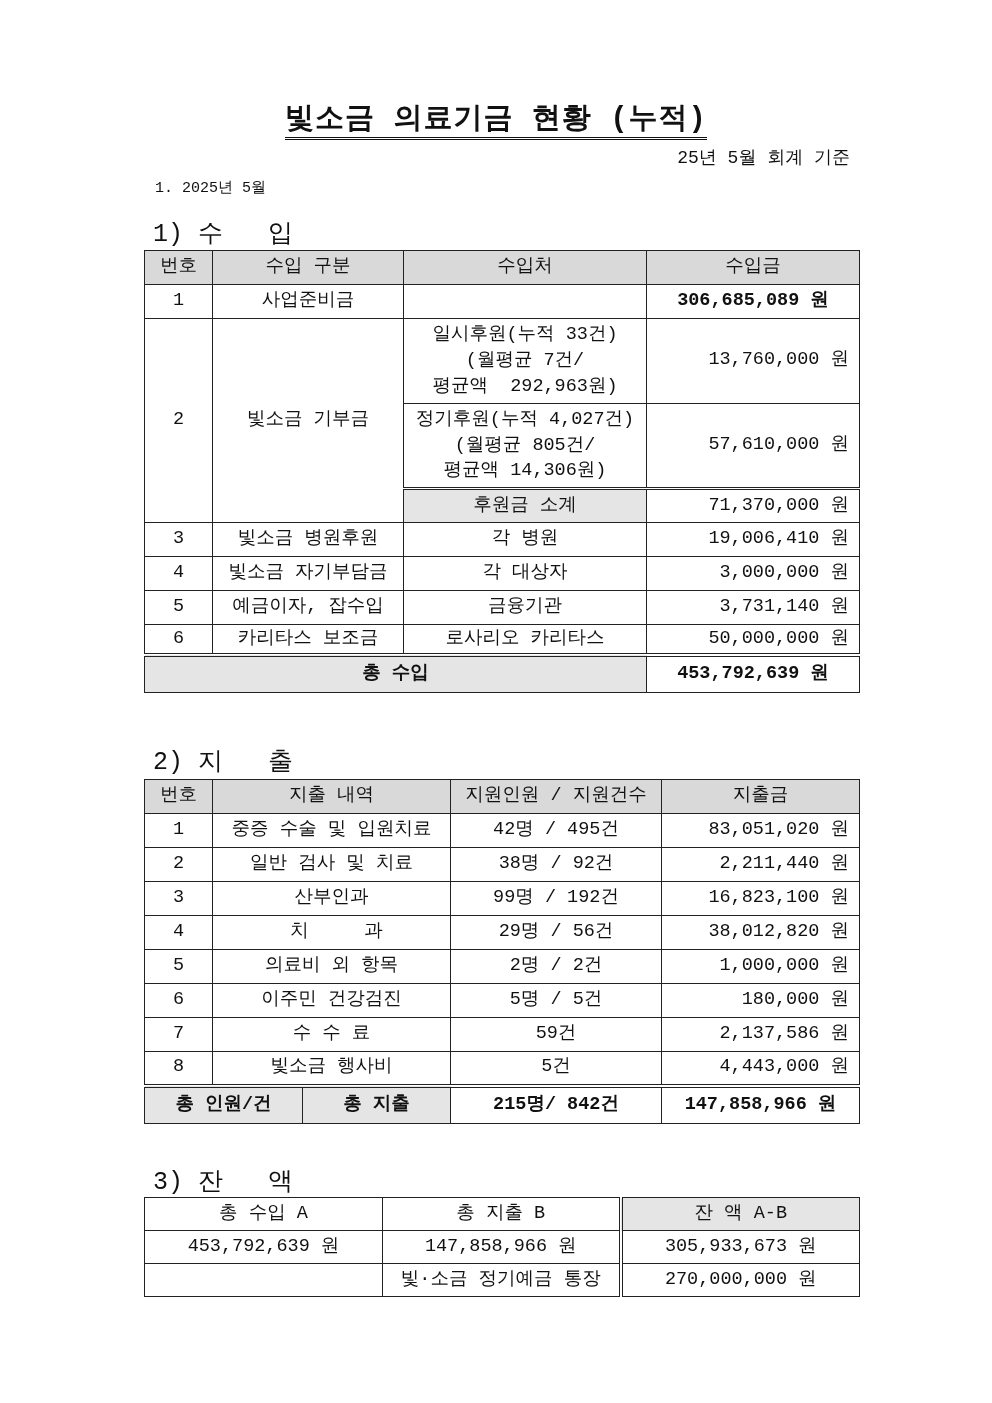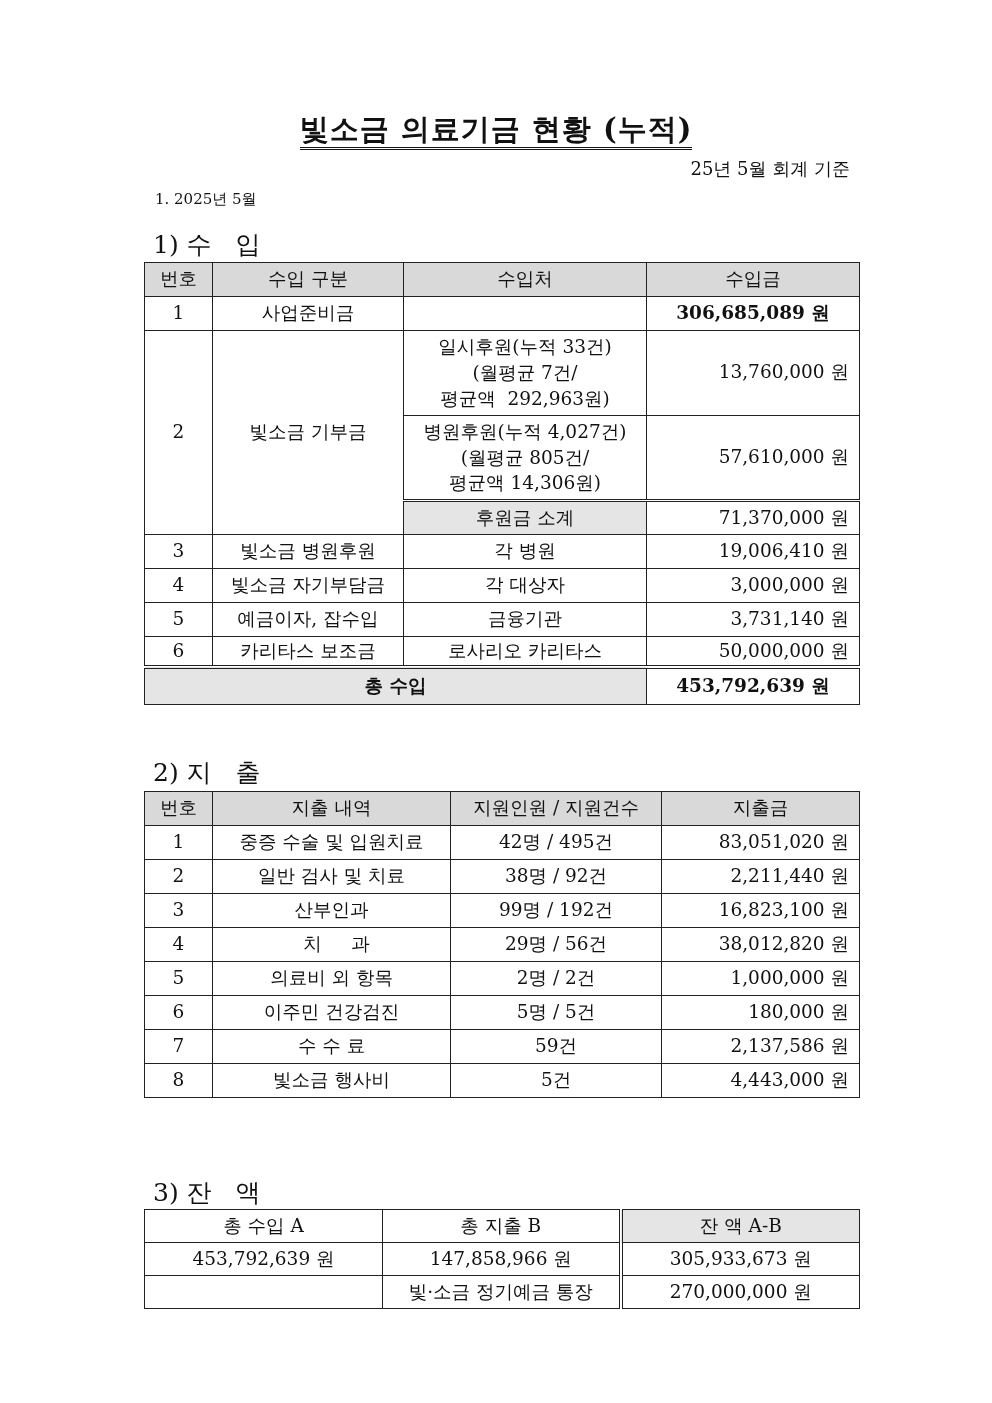--- a/index.html
+++ b/index.html
@@ -1,17 +1,17 @@
 <!DOCTYPE html>
 <html><head>
 <meta charset="utf-8">
 <style>
   html, body { margin:0; padding:0; background:#fff; }
   body { width:992px; height:1403px; position:relative; font-family:"DejaVu Serif","Liberation Serif",serif; color:#111; }
-  .page { position:absolute; left:0; top:12px; width:992px; height:1175px; }
+  .page { position:absolute; left:0; top:0; width:992px; height:1175px;font-family:Liberation Mono, monospace; }
   .title { position:absolute; left:0; width:992px; top:98px; text-align:center; font-size:29px; font-weight:bold; letter-spacing:1px; }
   .title span { border-bottom:3px double #111; padding-bottom:1px; text-decoration:none; }
   .subtitle-right { position:absolute; right:142px; top:145px; font-size:18px; }
   .h1 { position:absolute; left:155px; top:178px; font-size:15px; }
   .h2 { position:absolute; left:153px; font-size:25px; }
   table { position:absolute; left:144px; width:715px; border-collapse:collapse; font-size:18.5px; table-layout:fixed; }
   td, th { border:1px solid #222; padding:0 10px; text-align:center; font-weight:normal; line-height:1.45; }
   th { background:#d9d9d9; }
   .num { text-align:right; padding-right:10px; }
   .bold { font-weight:bold;text-align:center; }
@@ -55,21 +55,21 @@
       <td rowspan="3">빛소금 기부금</td>
       <td class="small">
         <div>일시후원(누적 33건)</div>
         <div>(월평균 7건/</div>
         <div style="white-space:pre;">평균액  292,963원)</div>
       </td>
       <td class="num">13,760,000 원</td>
     </tr>
     <tr style="height:82px;">
       <td class="small">
-        <div>병원후원(누적 4,027건)</div>
+        <div>정기후원(누적 4,027건)</div>
         <div>(월평균 805건/</div>
         <div>평균액 14,306원)</div>
       </td>
       <td class="num">57,610,000 원</td>
     </tr>
     <tr style="height:34px;" class="thick-top-partial">
       <td class="gray" style="border-top:3px double #222;">후원금 소계</td>
       <td class="num" style="border-top:3px double #222;">71,370,000 원</td>
     </tr>
     <tr style="height:34px;">
@@ -160,20 +160,26 @@
       <td colspan="2">수 수 료</td>
       <td>59건</td>
       <td class="num">2,137,586 원</td>
     </tr>
     <tr style="height:34px;">
       <td>8</td>
       <td colspan="2">빛소금 행사비</td>
       <td>5건</td>
       <td class="num">4,443,000 원</td>
     </tr>
+    <tr style="height:38px;" class="thick-top">
+      <td colspan="2" class="gray bold">총 인원/건</td>
+      <td class="gray bold">총 지출</td>
+      <td class="bold">215명/ 842건</td>
+      <td class="num bold">147,858,966 원</td>
+    </tr>
   </tbody>
     </table>
 
   <div class="h2" style="top:1164px; white-space:pre;">3) 잔   액</div>
   <table style="top:1197px;">
     <colgroup>
         <col style="width:238px">
         <col style="width:238px">
         <col style="width:239px">
       </colgroup>

